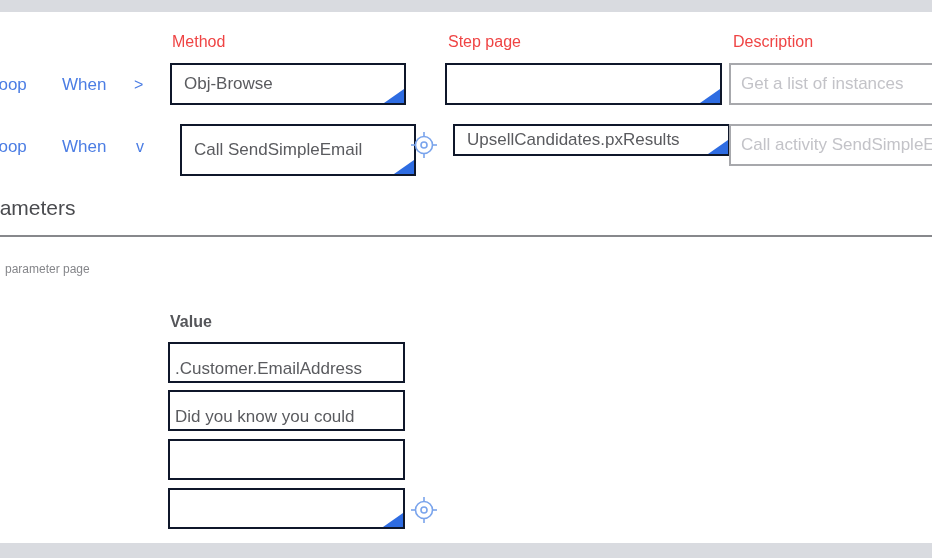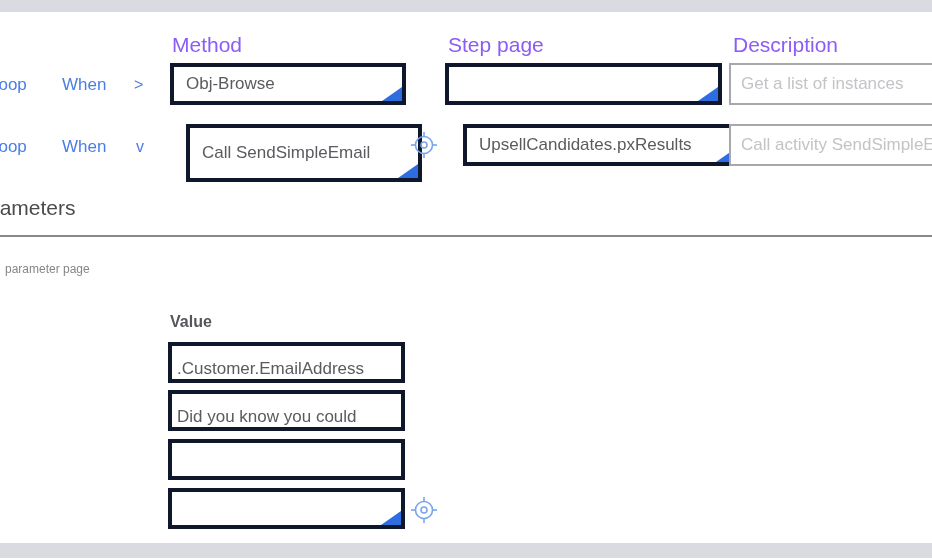--- a/index.html
+++ b/index.html
@@ -4,24 +4,24 @@
 <style>
   html,body{margin:0;padding:0;}
   body{
     width:932px;height:560px;position:relative;overflow:hidden;
     background:#ffffff;
     font-family:"Liberation Sans","DejaVu Sans",sans-serif;
   }
   .abs{position:absolute;}
   .topbar{left:0;top:0;width:932px;height:12px;background:#d9dbe0;}
   .bottombar{left:0;top:543px;width:932px;height:15px;background:#d9dbe0;}
-  .col-header{font-size:21px;color:#8b5cf6;white-space:nowrap;}
+  .col-header{font-size:16px;color:#ef4444;white-space:nowrap;}
   .link{font-size:17px;color:#4b7de4;white-space:nowrap;cursor:pointer;text-decoration:none;}
   .chev{font-size:16px;color:#4b7de4;cursor:pointer;}
-  .combo{box-sizing:border-box;border:4px solid #0f172a;background:#fff;}
+  .combo{box-sizing:border-box;border:2px solid #0f172a;background:#fff;}
   .combo input{
     box-sizing:border-box;width:100%;height:100%;border:none;outline:none;
     font-family:inherit;font-size:17px;color:#5a5b5f;padding:0 22px 0 12px;background:transparent;
   }
   .combo.param input{padding:12px 22px 0 5px;}
   .desc{box-sizing:border-box;border:2px solid #a7a8ac;background:#fff;}
   .desc input{
     box-sizing:border-box;width:100%;height:100%;border:none;outline:none;
     font-family:inherit;font-size:17px;color:#5a5b5f;padding:0 8px 0 10px;background:transparent;
   }
@@ -60,35 +60,35 @@
 </div>
 
 <div class="abs desc" style="left:729px;top:63px;width:222px;height:42px;">
   <input type="text" placeholder="Get a list of instances" style="">
 </div>
 
 <div class="abs link" style="left:-11px;top:137px;">Loop</div>
 <div class="abs link" style="left:62px;top:137px;">When</div>
 <div class="abs chev" style="left:136px;top:138px;">v</div>
 
-<div class="abs combo" style="left:186px;top:124px;width:236px;height:58px;">
+<div class="abs combo" style="left:180px;top:124px;width:236px;height:52px;">
   <input type="text" value="Call SendSimpleEmail" style="">
   <div class="tri"></div>
 </div>
 
 <svg class="abs crosshair" style="left:410px;top:131px;" viewBox="0 0 28 28">
   <circle cx="14" cy="14" r="8.5" fill="none" stroke="#7aa4ec" stroke-width="1.6"></circle>
   <circle cx="14" cy="14" r="3" fill="none" stroke="#7aa4ec" stroke-width="1.6"></circle>
   <line x1="14" y1="1" x2="14" y2="6" stroke="#7aa4ec" stroke-width="1.6"></line>
   <line x1="14" y1="22" x2="14" y2="27" stroke="#7aa4ec" stroke-width="1.6"></line>
   <line x1="1" y1="14" x2="6" y2="14" stroke="#7aa4ec" stroke-width="1.6"></line>
   <line x1="22" y1="14" x2="27" y2="14" stroke="#7aa4ec" stroke-width="1.6"></line>
 </svg>
 
-<div class="abs combo" style="left:463px;top:124px;width:277px;height:42px;">
+<div class="abs combo" style="left:453px;top:124px;width:277px;height:32px;">
   <input type="text" value="UpsellCandidates.pxResults" style="">
   <div class="tri"></div>
 </div>
 
 <div class="abs desc" style="left:729px;top:124px;width:222px;height:42px;">
   <input type="text" placeholder="Call activity SendSimpleEmail" style="">
 </div>
 
 <div class="abs section-heading" style="left:-33px;top:196px;">Parameters</div>
 <div class="abs divider"></div>

